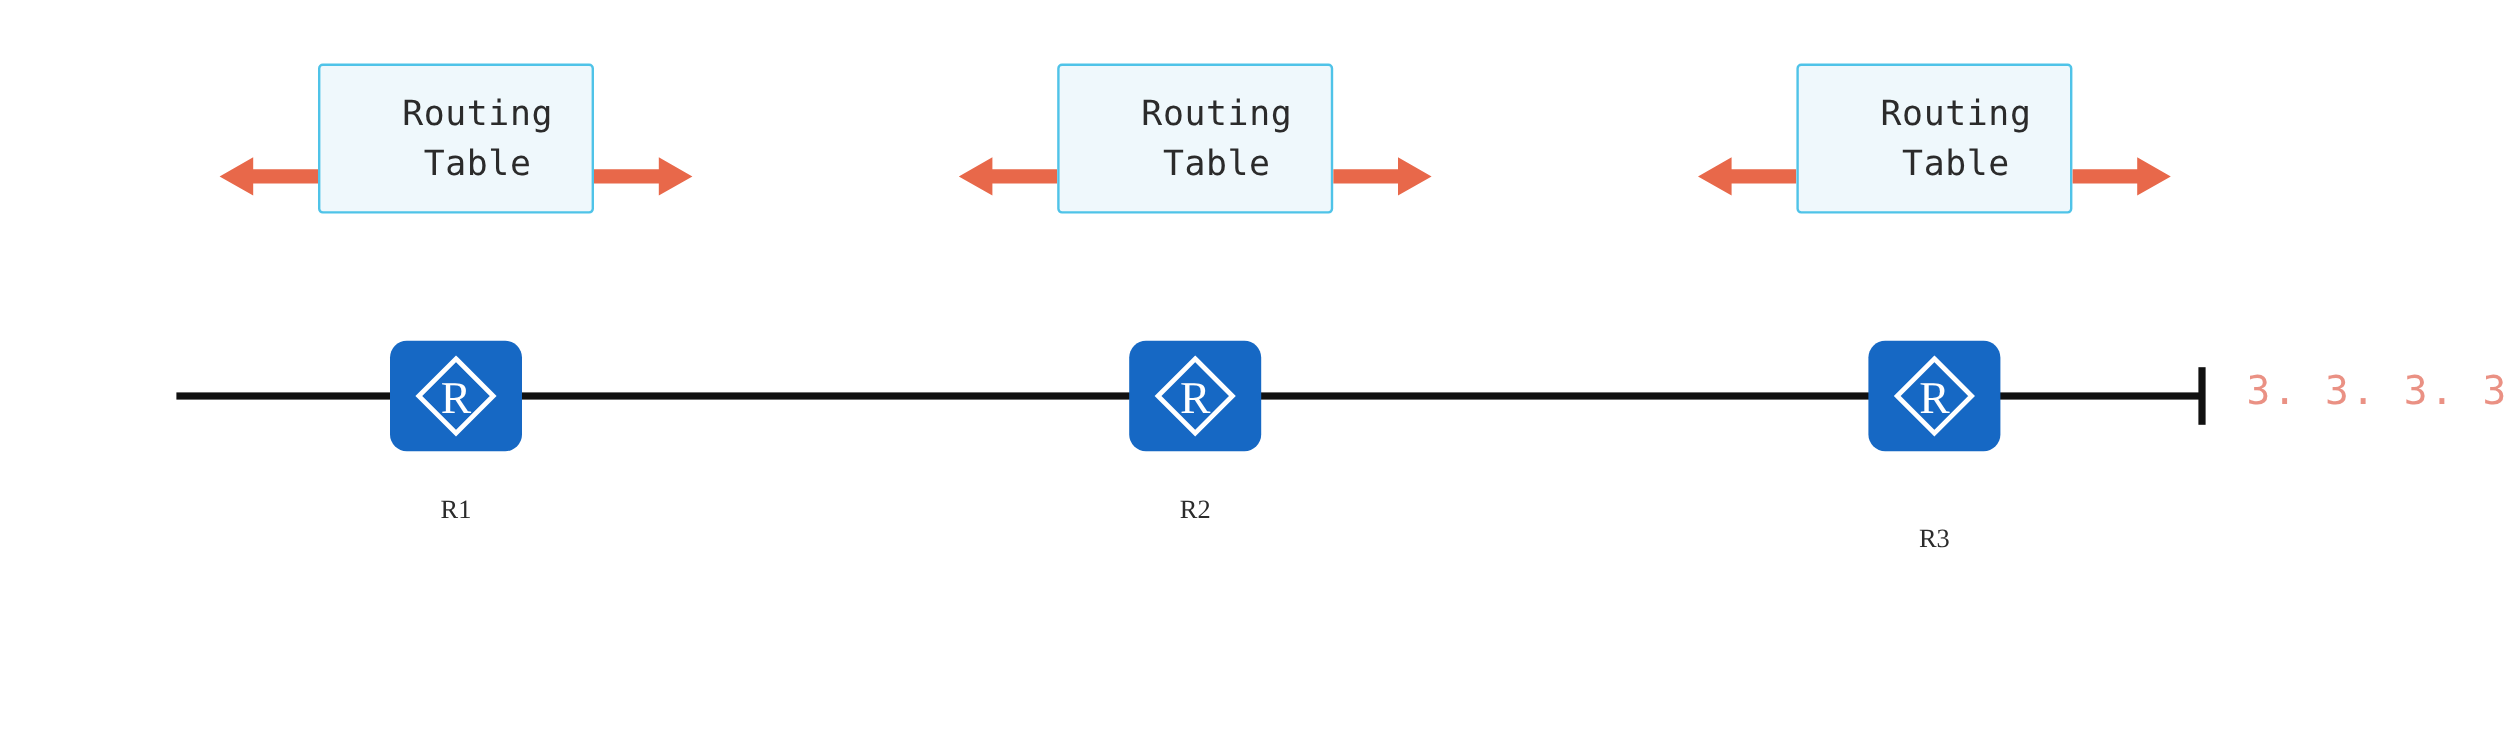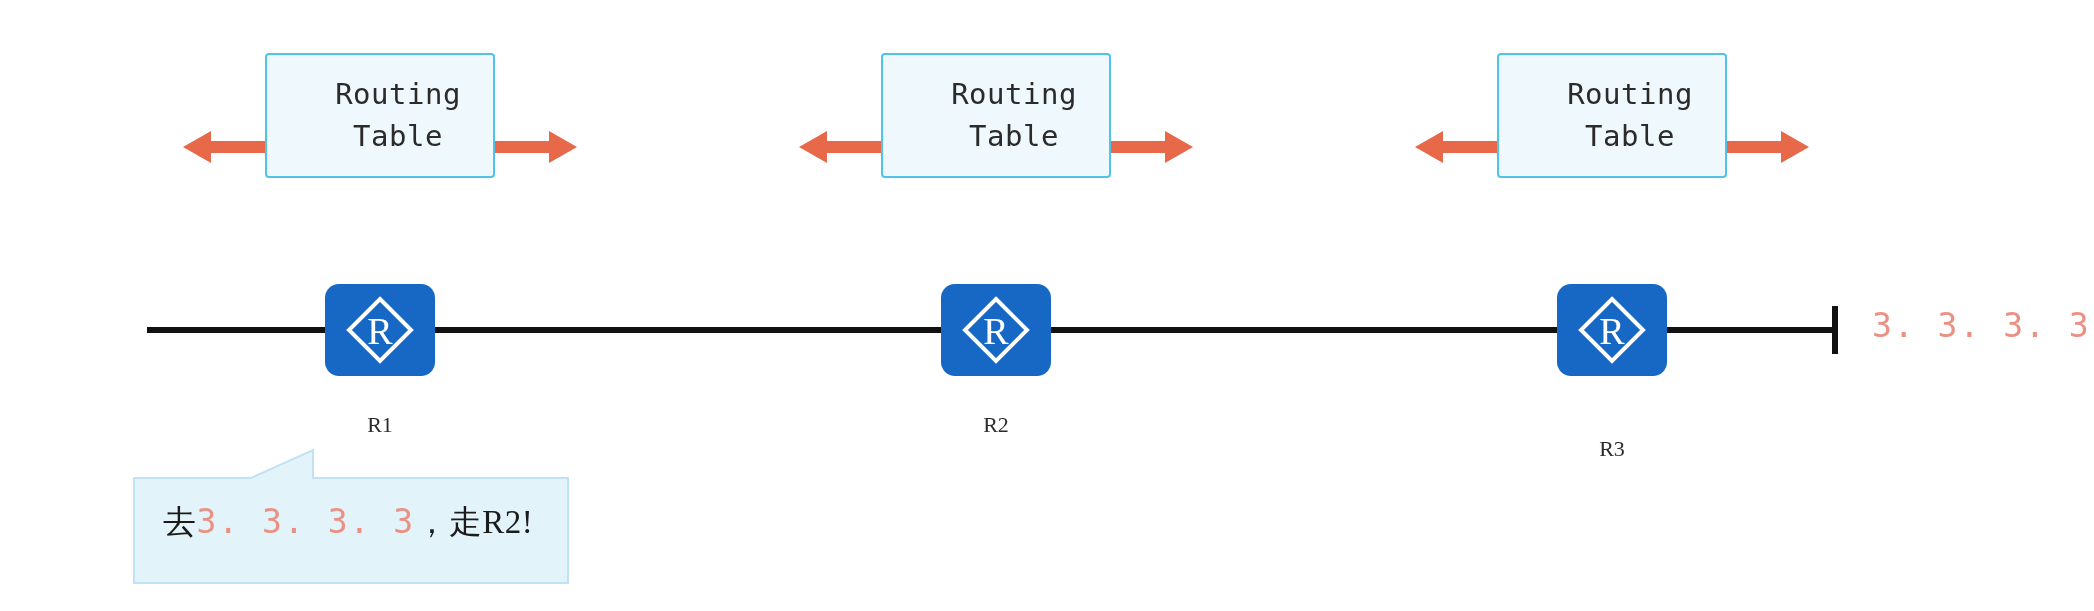--- a/index.html
+++ b/index.html
@@ -209,20 +209,14 @@
       <text x="39" y="53" text-anchor="middle" font-family="'Liberation Serif', serif" font-size="38" fill="#ffffff">R</text>
     </svg>
   </div>
 
   <div class="router-label" style="left:325px;">R1</div>
   <div class="router-label" style="left:941px;">R2</div>
   <div class="router-label" style="left:1557px;margin-top:24px;">R3</div>
 
   <div class="endpoint-ip">3. 3. 3. 3</div>
 
-  <div class="callout">
-    <svg width="436" height="142" viewBox="0 0 436 142">
-      <path d="M1 35 L118 35 L180 7 L180 35 L435 35 L435 140 L1 140 Z" fill="#e3f3fa" stroke="#bfe3f2" stroke-width="2"></path>
-    </svg>
-    <div class="callout-text"><span>去</span><span class="ip">3. 3. 3. 3</span><span>，走</span><span class="tail-txt">R2</span><span class="tail-txt">!</span></div>
-  </div>
 
 </div>
 
 </body></html>

